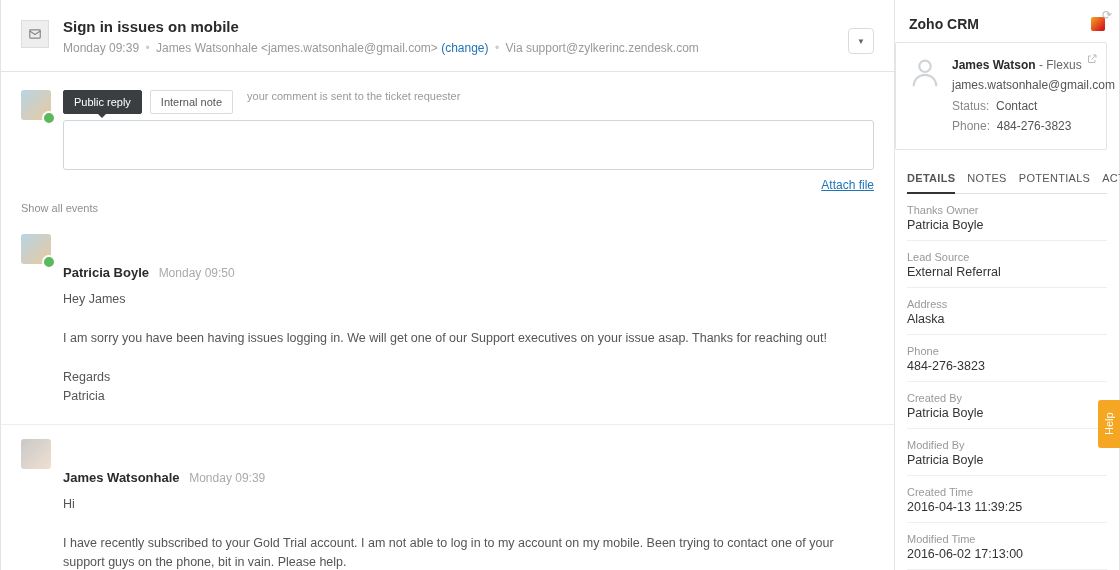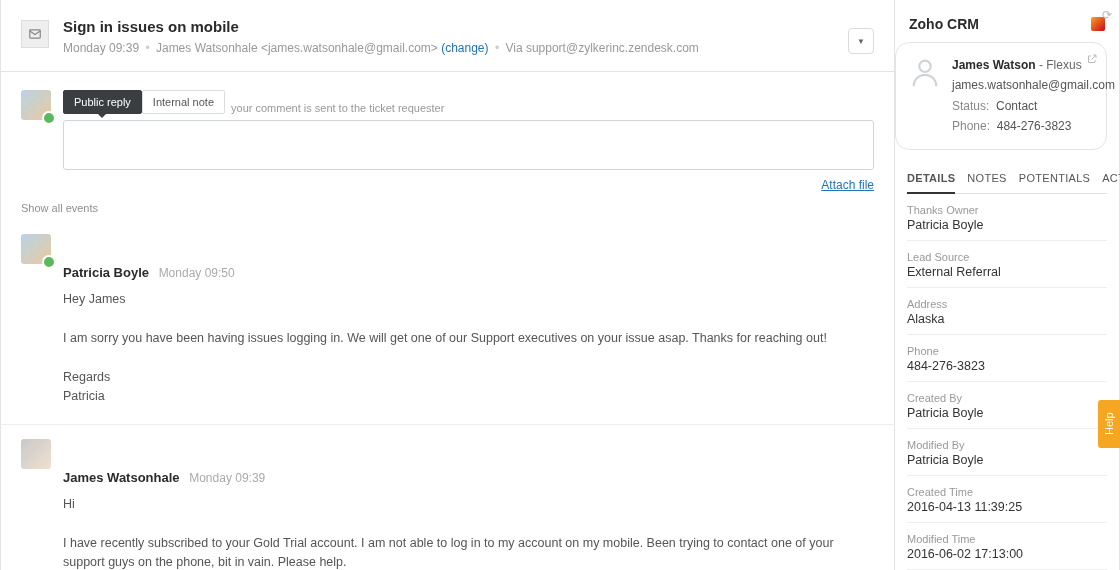--- a/index.html
+++ b/index.html
@@ -15,21 +15,21 @@
 .sep { color: #ccc; margin: 0 3px; }
 .change-link { color: #1f73b7; cursor: pointer; }
 .dropdown-btn { position: absolute; right: 20px; top: 28px; width: 26px; height: 26px; border: 1px solid #d8dcde; border-radius: 4px; background: #fff; display: flex; align-items: center; justify-content: center; cursor: pointer; color: #666; font-size: 8px; }
 
 .reply-area { padding: 18px 20px 8px 20px; }
 .reply-row { display: flex; gap: 12px; }
 .avatar { width: 30px; height: 30px; border-radius: 3px; background: linear-gradient(135deg, #b8d4e3, #e8c9a0); flex-shrink: 0; position: relative; }
 .avatar.av2 { background: linear-gradient(135deg, #c9c9c9, #f0e0d0); }
 .presence { position: absolute; right: -5px; bottom: -5px; width: 14px; height: 14px; background: #5cb85c; border: 2px solid #fff; border-radius: 50%; }
 .reply-body { flex: 1; }
-.reply-tabs { display: flex; align-items: flex-end; gap: 0; margin-bottom: 6px; }
+.reply-tabs { display: flex; align-items: flex-start; gap: 8px; margin-bottom: 6px; }
 .tab-btn { font-size: 11px; padding: 5px 10px; border: 1px solid #d8dcde; background: #fff; color: #555; cursor: pointer; border-radius: 2px; }
 .tab-btn.active { background: #3b3e41; color: #fff; border-color: #3b3e41; position: relative; }
 .tab-btn.active::after { content: ""; position: absolute; left: 50%; bottom: -5px; margin-left: -4px; border: 4px solid transparent; border-top-color: #3b3e41; border-bottom: none; }
 .hint { font-size: 11px; color: #999; margin-left: 6px; }
 .reply-box { width: 100%; height: 50px; border: 1px solid #cfd6da; border-radius: 3px; resize: none; padding: 6px; font-family: inherit; font-size: 13px; }
 .attach-row { text-align: right; margin-top: 4px; }
 .attach-link { color: #1f73b7; font-size: 12px; text-decoration: underline; cursor: pointer; }
 
 .events-label { font-size: 11px; color: #8f8f8f; padding: 2px 20px 6px 20px; }
 
@@ -40,21 +40,21 @@
 .msg-head { margin-bottom: 10px; margin-top: 31px; }
 .msg-author { font-size: 13px; font-weight: 600; color: #2b2b2b; }
 .msg-time { font-size: 12px; color: #aaa; margin-left: 6px; }
 .msg-text { font-size: 12.5px; color: #555; line-height: 1.55; white-space: pre-wrap; }
 
 .side-header { display: flex; align-items: center; justify-content: space-between; padding: 16px 14px 10px 14px; }
 .side-title { font-size: 14px; font-weight: 600; color: #2b2b2b; }
 .crm-icon { width: 14px; height: 14px; background: linear-gradient(135deg, #f5a623, #d0021b); border-radius: 2px; }
 .refresh-icon { position: absolute; right: 8px; top: 8px; color: #bbb; cursor: pointer; font-size: 12px; }
 
-.contact-card { border: 1px solid #e4e4e4; margin: 0 12px 10px 0; padding: 12px 10px 12px 12px; display: flex; gap: 10px; border-radius: 14px; position: relative; }
+.contact-card { border: 1px solid #e4e4e4; margin: 0 12px 10px 0; padding: 12px 10px 12px 12px; display: flex; gap: 10px; border-radius: 2px; position: relative; }
 .contact-avatar { width: 34px; height: 34px; flex-shrink: 0; }
 .contact-avatar svg { width: 100%; height: 100%; }
 .contact-info { flex: 1; min-width: 0; font-size: 12px; line-height: 1.7; color: #555; }
 .contact-name { font-weight: 600; color: #2b2b2b; }
 .contact-company { font-weight: 400; color: #666; }
 .popout-icon { position: absolute; right: 8px; top: 10px; color: #bbb; cursor: pointer; }
 .kv-label { color: #888; }
 
 .crm-tabs { display: flex; gap: 12px; border-bottom: 1px solid #e0e0e0; margin: 6px 12px 0 12px; font-size: 11px; }
 .crm-tab { padding: 6px 0 8px 0; color: #555; cursor: pointer; letter-spacing: 0.3px; }

